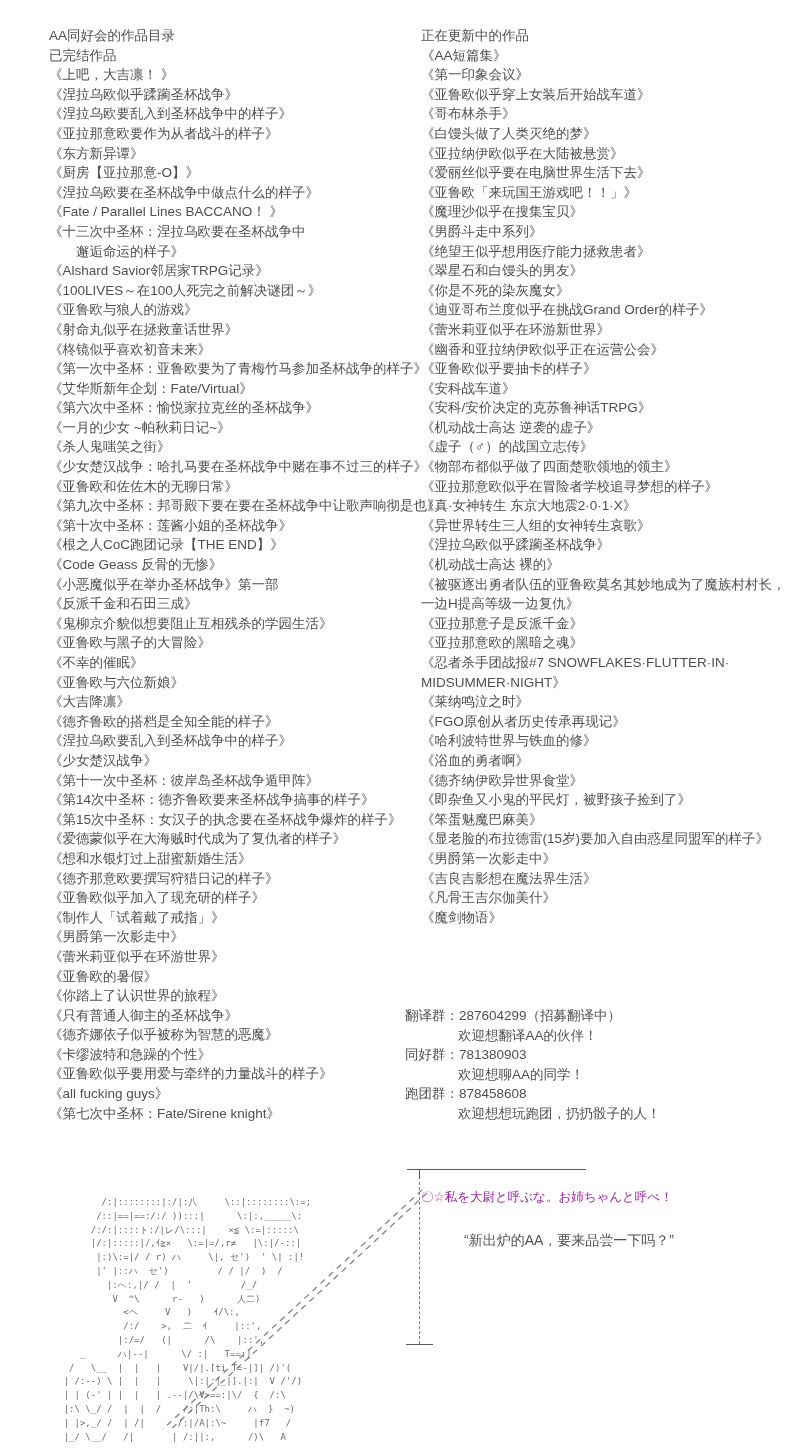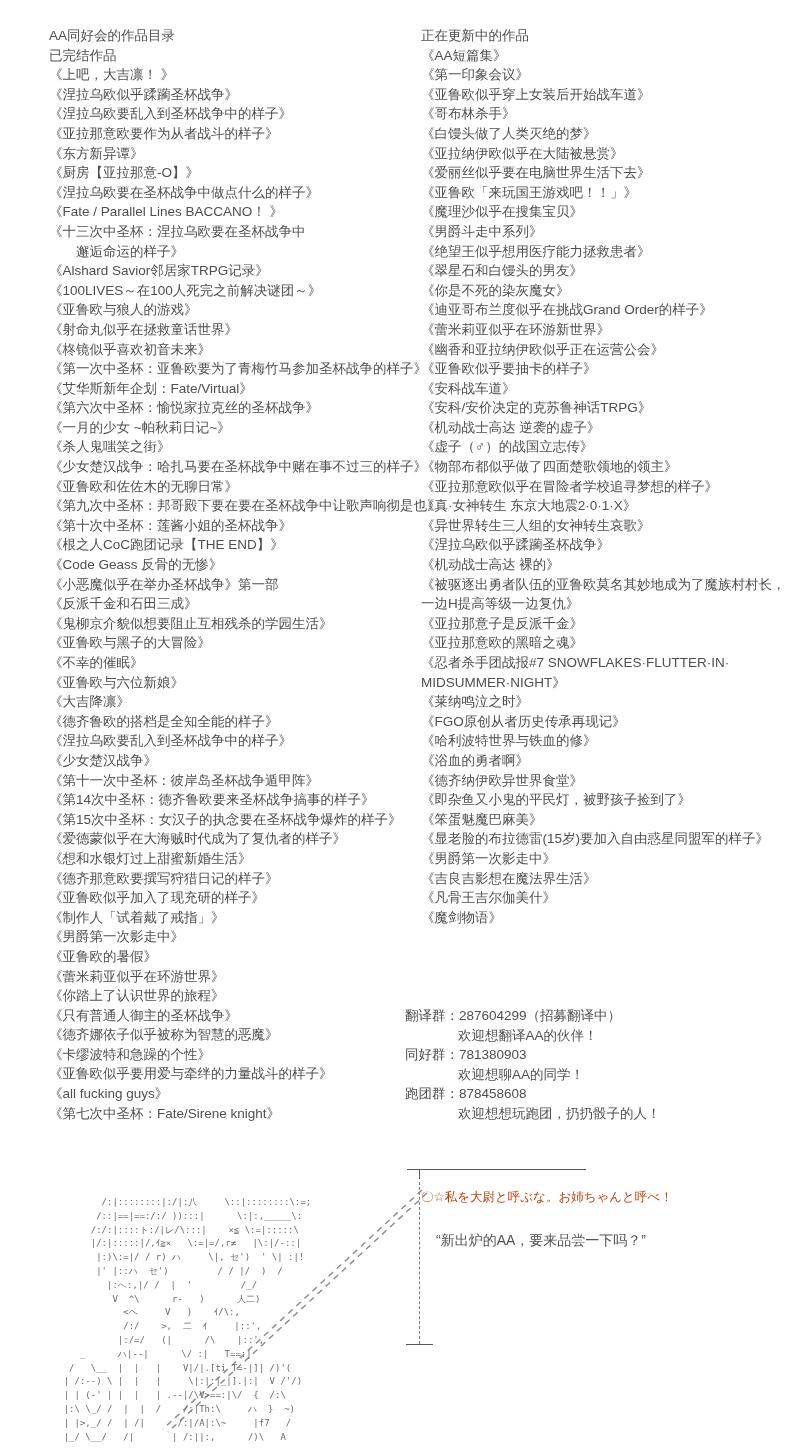--- a/index.html
+++ b/index.html
@@ -13,22 +13,22 @@
   #right-col { left:405px; top:26px; width:395px; }
   .line { white-space:pre; height:19.6px; overflow:visible; }
   #contact { position:absolute; left:405px; top:1006px; font-size:13.5px; line-height:19.6px; }
   .cline { white-space:pre; height:19.6px; }
   .cwelcome { padding-left:53px; }
   
   #sign-top-rule { position:absolute; left:407px; top:1169px; width:179px; border-top:1.5px solid #5a5a5a; }
   #sign-tick { position:absolute; left:419px; top:1170px; height:9px; border-left:1.5px solid #5a5a5a; }
   #sign-vline { position:absolute; left:419px; top:1182px; height:162px; border-left:1.5px dashed #7d7d7d; }
   #sign-bottom-rule { position:absolute; left:406px; top:1344px; width:27px; border-top:1.5px solid #5a5a5a; }
-  #sign-text { position:absolute; left:421px; top:1189px; font-size:12.5px; white-space:pre; color:#c2410c; }
-  #speech-text { position:absolute; left:436px; top:1232px; font-size:14px; white-space:pre; color:#525252; }
+  #sign-text { position:absolute; left:421px; top:1189px; font-size:12.5px; white-space:pre; color:#a21caf; }
+  #speech-text { position:absolute; left:464px; top:1232px; font-size:14px; white-space:pre; color:#525252; }
   #ascii-art {
     position:absolute; left:42px; top:1196px; margin:0;
     font-family:"DejaVu Sans Mono","Liberation Mono",monospace;
     font-size:9px; line-height:13.8px; color:#6a6a6a; white-space:pre;
   }
   #pole-svg { position:absolute; left:0; top:0; pointer-events:none; }
 </style>
 </head>
 <body>
 
@@ -74,22 +74,22 @@
       <div class="line">《少女楚汉战争》</div>
       <div class="line">《第十一次中圣杯：彼岸岛圣杯战争遁甲阵》</div>
       <div class="line">《第14次中圣杯：德齐鲁欧要来圣杯战争搞事的样子》</div>
       <div class="line">《第15次中圣杯：女汉子的执念要在圣杯战争爆炸的样子》</div>
       <div class="line">《爱德蒙似乎在大海贼时代成为了复仇者的样子》</div>
       <div class="line">《想和水银灯过上甜蜜新婚生活》</div>
       <div class="line">《德齐那意欧要撰写狩猎日记的样子》</div>
       <div class="line">《亚鲁欧似乎加入了现充研的样子》</div>
       <div class="line">《制作人「试着戴了戒指」》</div>
       <div class="line">《男爵第一次影走中》</div>
+      <div class="line">《蕾米莉亚似乎在环游世界》</div>
       <div class="line">《亚鲁欧的暑假》</div>
-      <div class="line">《蕾米莉亚似乎在环游世界》</div>
       <div class="line">《你踏上了认识世界的旅程》</div>
       <div class="line">《只有普通人御主的圣杯战争》</div>
       <div class="line">《德齐娜依子似乎被称为智慧的恶魔》</div>
       <div class="line">《卡缪波特和急躁的个性》</div>
       <div class="line">《亚鲁欧似乎要用爱与牵绊的力量战斗的样子》</div>
       <div class="line">《all fucking guys》</div>
       <div class="line">《第七次中圣杯：Fate/Sirene knight》</div>
     </div>
 </div>
 

